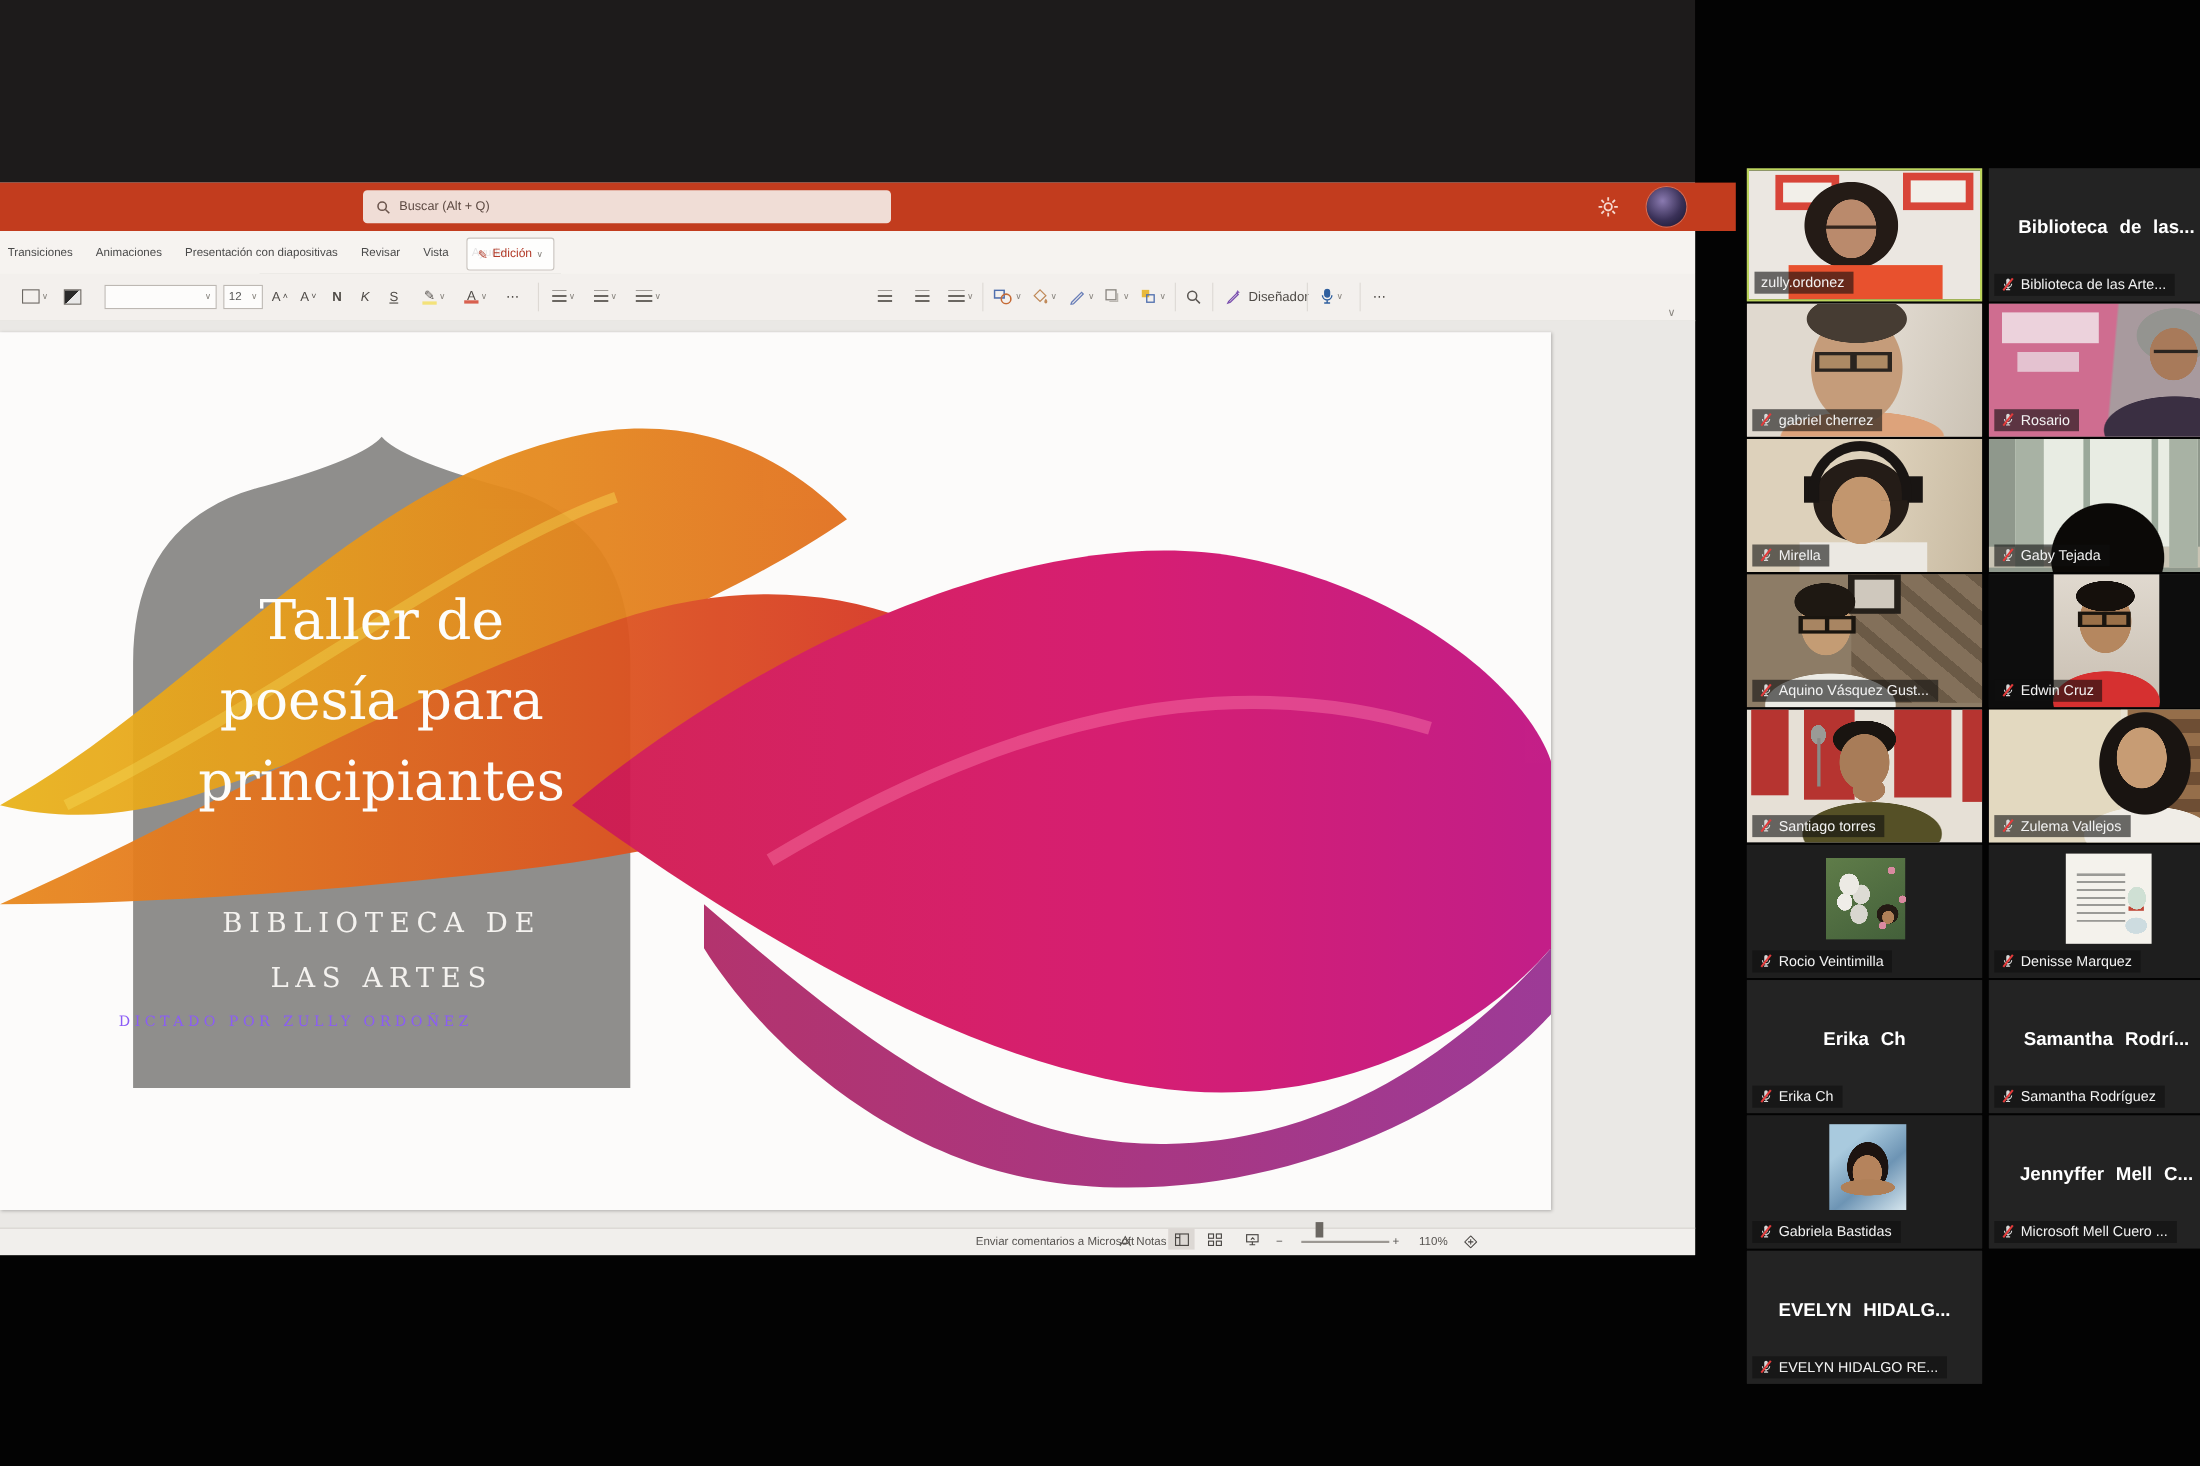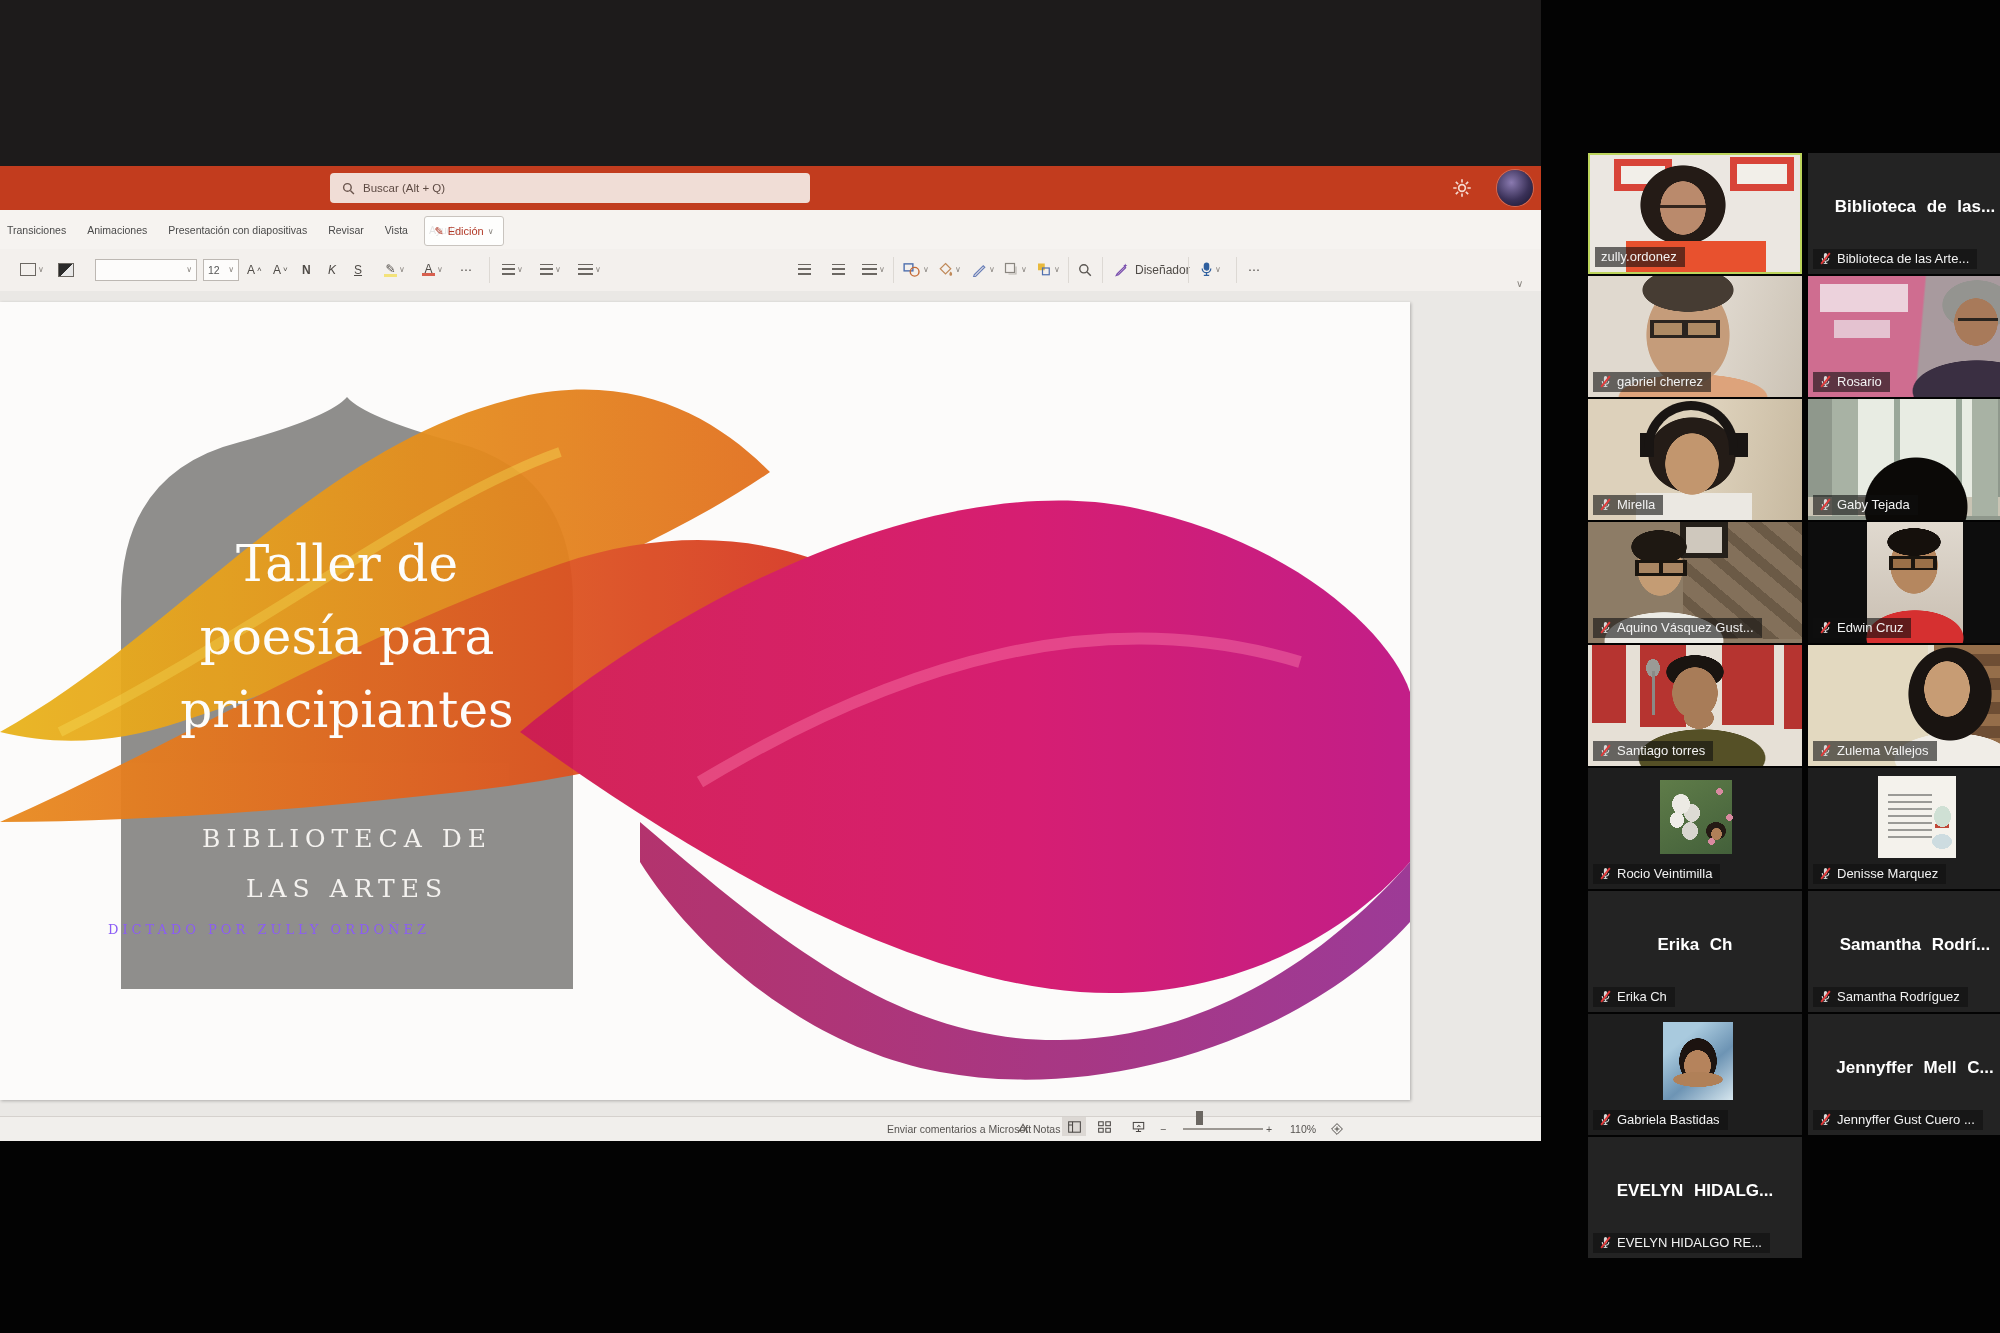--- a/index.html
+++ b/index.html
@@ -5,21 +5,21 @@
   html,body{margin:0;padding:0;background:#000;}
   #stage{position:relative;width:2000px;height:1333px;overflow:hidden;background:#030303;
          font-family:"Liberation Sans",sans-serif;-webkit-font-smoothing:antialiased;}
   .abs{position:absolute;}
 
   
   .topstrip{left:0;top:0;width:1541px;height:166px;background:#1d1b1b;}
 
   
   .pp{left:0;top:166px;width:1541px;height:975px;background:#f3f0ed;}
-  .titlebar{left:0;top:0;width:100%;height:44px;background:#c23c1e;}
+  .titlebar{left:0;top:0;width:100%;height:44px;background:#c23c1e;padding-left:37px;}
   .searchpill{left:330px;top:7px;width:480px;height:30px;background:#f0ddd6;border-radius:4px;
               display:flex;align-items:center;gap:8px;padding-left:12px;box-sizing:border-box;
               color:#5d4a43;font-size:11.5px;}
   .gear{left:1452px;top:12px;width:20px;height:20px;color:#f6d9cf;}
   .avatar{left:1497px;top:4px;width:36px;height:36px;border-radius:50%;
           background:radial-gradient(circle at 40% 35%,#8a7ab0,#3a3158 55%,#15122a);box-shadow:0 0 0 1px rgba(255,255,255,.25);}
 
   .tabrow{left:0;top:44px;width:100%;height:39px;background:#f6f3f0;}
   .tabstrip{display:flex;align-items:center;height:100%;padding-left:7px;gap:21px;
             font-size:10.5px;color:#4a4a4a;white-space:nowrap;}
@@ -699,21 +699,21 @@
     <div class="scene sc-dark"></div>
     <div class="center-name">Jennyffer Mell C...</div>
     <div class="name-tag">
       <svg class="mic" viewBox="0 0 24 24">
         <path d="M12 2a3 3 0 0 1 3 3v6a3 3 0 0 1-6 0V5a3 3 0 0 1 3-3z" fill="#d8d8d8"></path>
         <path d="M6 11a6 6 0 0 0 12 0" stroke="#d8d8d8" fill="none" stroke-width="2"></path>
         <line x1="12" y1="17" x2="12" y2="21" stroke="#d8d8d8" stroke-width="2"></line>
         <line x1="8.5" y1="21" x2="15.5" y2="21" stroke="#d8d8d8" stroke-width="2"></line>
         <line x1="4" y1="22" x2="20" y2="2" stroke="#e23b3b" stroke-width="3.4"></line>
       </svg>
-      <span class="nm">Jennyffer Gust Cuero ...</span>
+      <span class="nm">Microsoft Mell Cuero ...</span>
     </div>
   </div>
       <div class="tile">
     <div class="scene sc-dark"></div>
     <div class="center-name">EVELYN HIDALG...</div>
     <div class="name-tag">
       <svg class="mic" viewBox="0 0 24 24">
         <path d="M12 2a3 3 0 0 1 3 3v6a3 3 0 0 1-6 0V5a3 3 0 0 1 3-3z" fill="#d8d8d8"></path>
         <path d="M6 11a6 6 0 0 0 12 0" stroke="#d8d8d8" fill="none" stroke-width="2"></path>
         <line x1="12" y1="17" x2="12" y2="21" stroke="#d8d8d8" stroke-width="2"></line>

